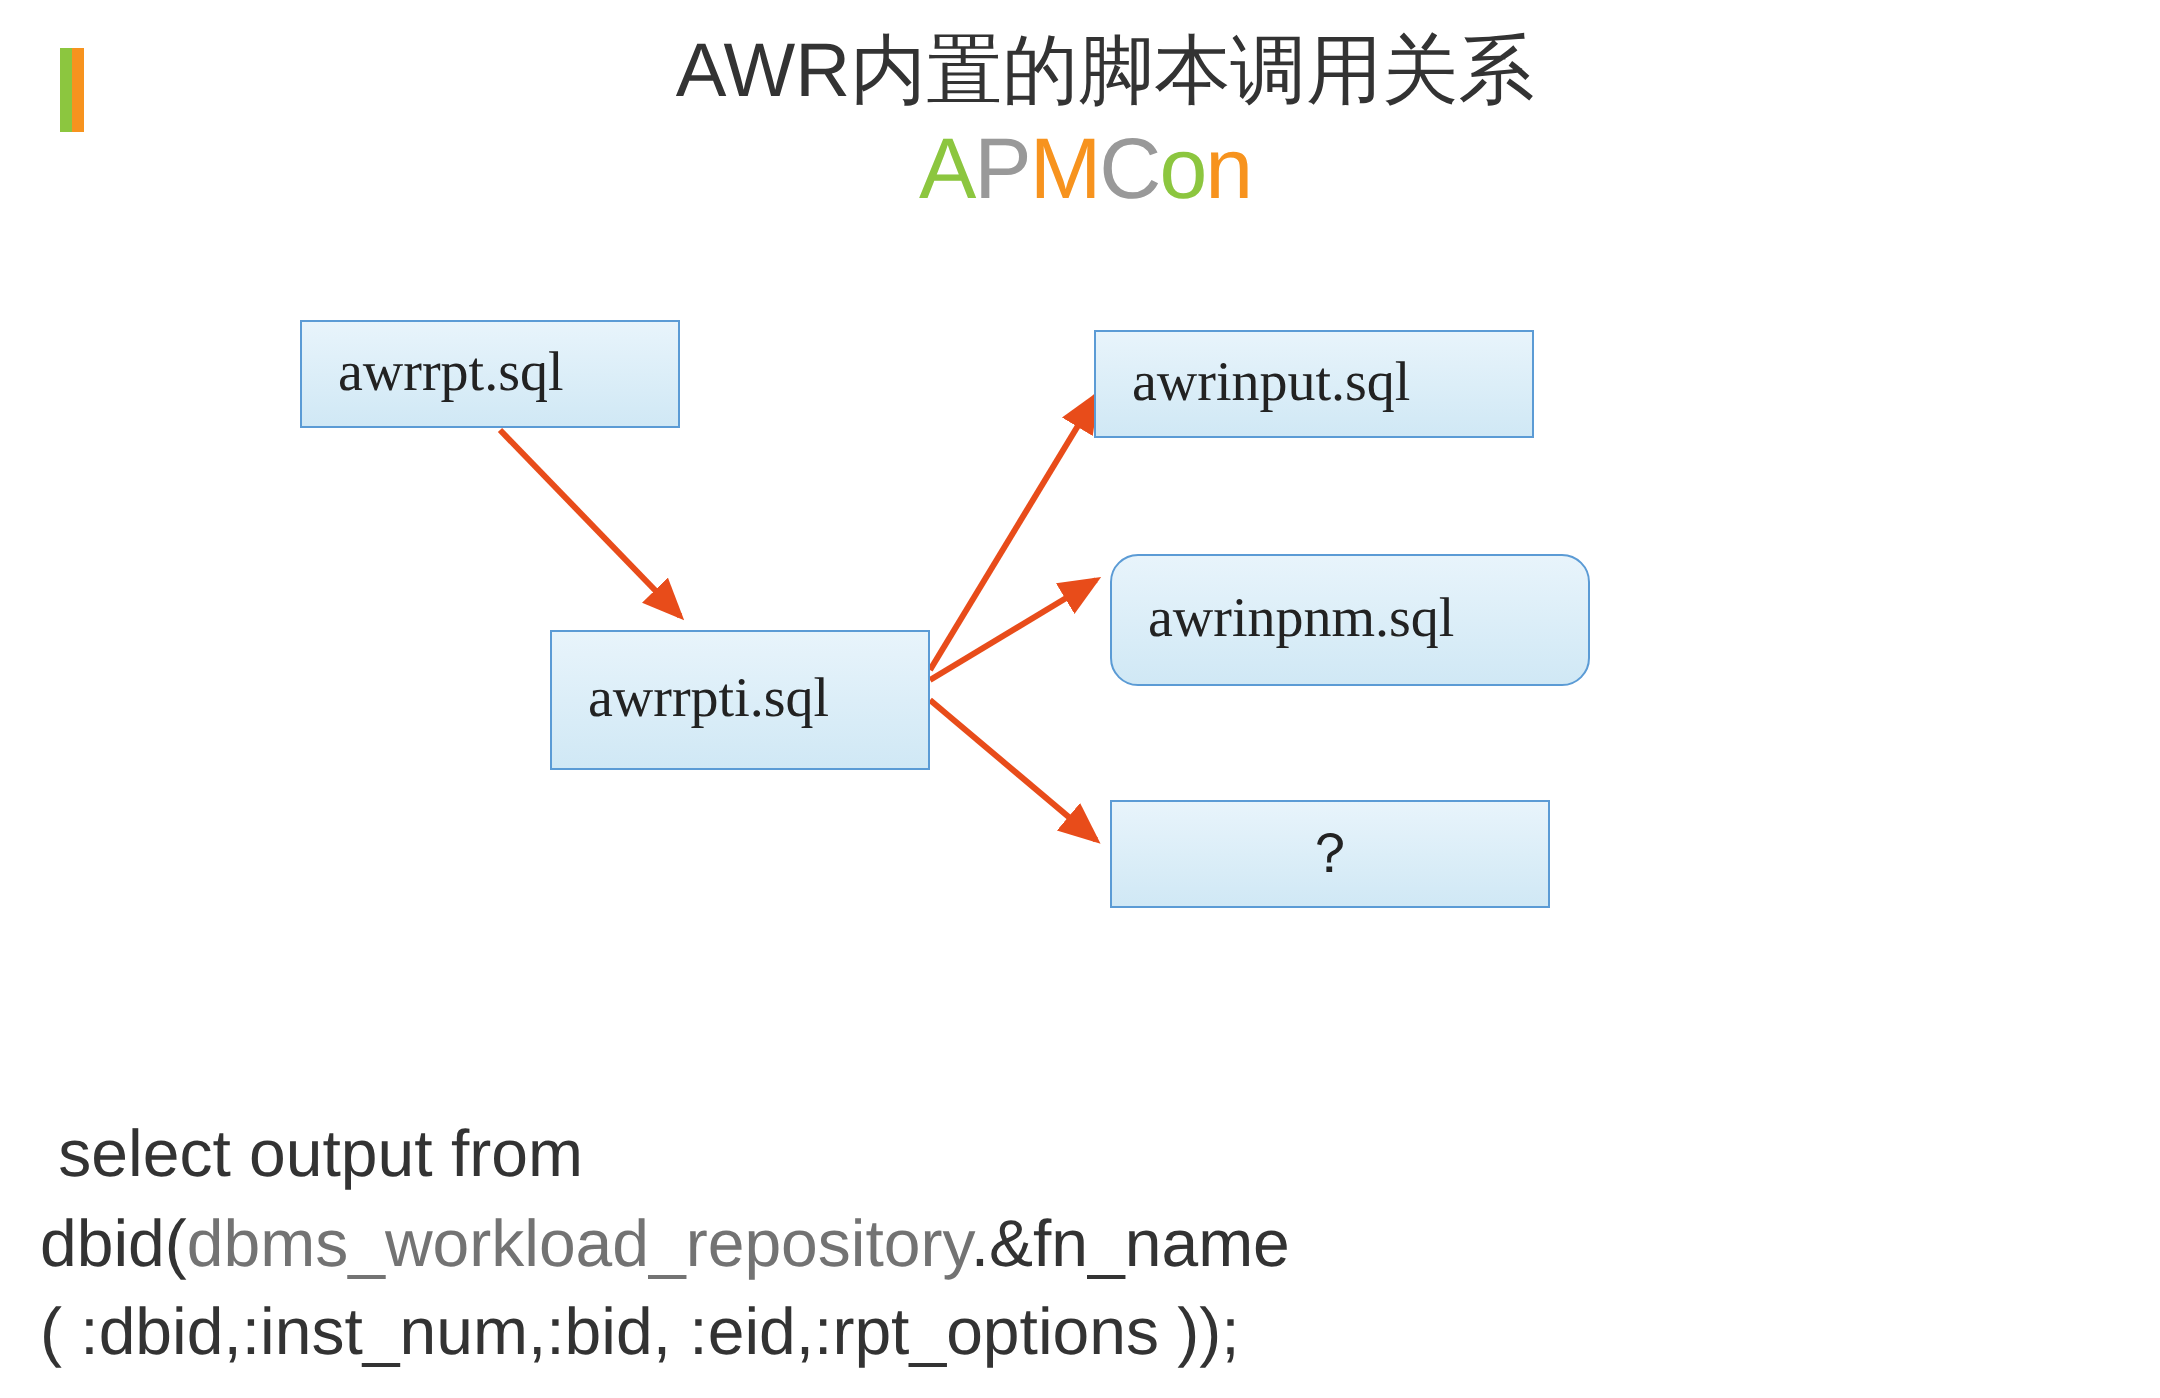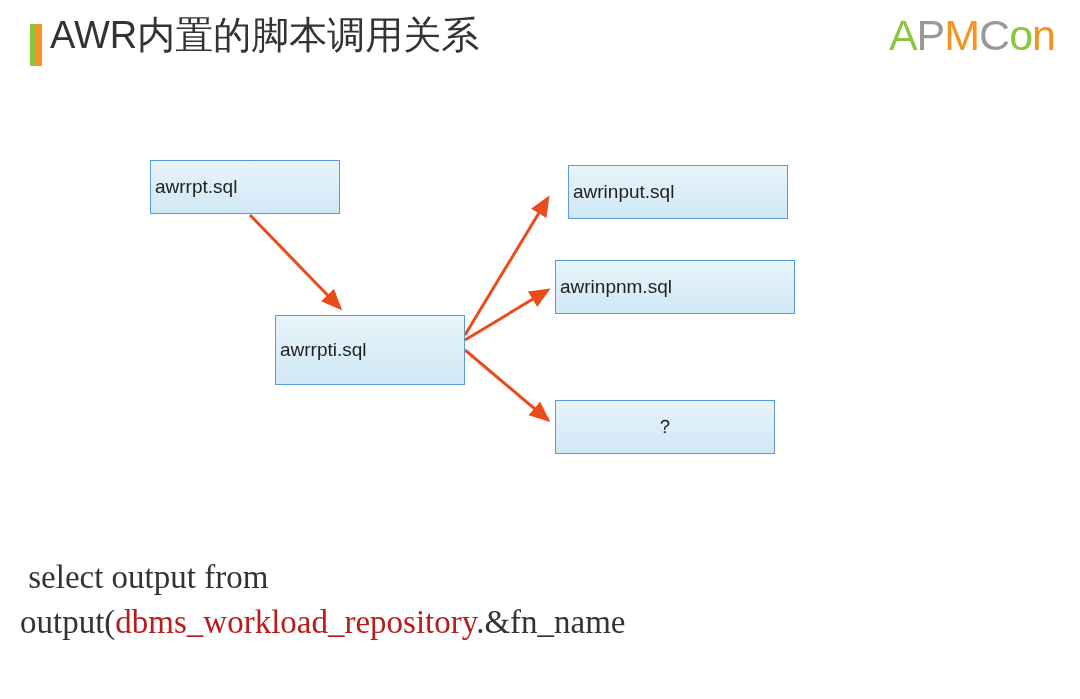--- a/index.html
+++ b/index.html
@@ -17,20 +17,21 @@
     }
     .header {
       position: absolute;
       top: 10px;
       left: 0;
       right: 0;
       display: flex;
       justify-content: space-between;
       align-items: center;
       padding: 0 25px 0 30px;
+      flex-direction: column;
     }
     .accent-green {
       position: absolute;
       left: 30px;
       top: 14px;
       width: 6px;
       height: 42px;
       background: #8CC63F;
     }
     .accent-orange {
@@ -64,50 +65,51 @@
       position: absolute;
       top: 140px;
       left: 0;
       width: 1080px;
       height: 340px;
     }
     .box {
       position: absolute;
       background: linear-gradient(to bottom, #e8f4fb 0%, #d0e8f5 100%);
       border: 1.5px solid #5b9bd5;
-      font-size: 19px;
+      font-size: 28px;
       color: #222;
       display: flex;
       align-items: center;
-      padding: 8px 4px;
-      font-family: Liberation Sans, sans-serif;
+      padding: 8px 18px;
+      font-family: Liberation Serif, serif;
     }
     .box-awrrpt {
       left: 150px;
       top: 20px;
       width: 190px;
       height: 54px;
     }
     .box-awrrpti {
       left: 275px;
       top: 175px;
       width: 190px;
       height: 70px;
     }
     .box-awrinput {
-      left: 568px;
+      left: 547px;
       top: 25px;
       width: 220px;
       height: 54px;
     }
     .box-awrinpnm {
       left: 555px;
-      top: 120px;
+      top: 137px;
       width: 240px;
-      height: 54px;
+      height: 66px;
+      border-radius: 14px;
     }
     .box-question {
       left: 555px;
       top: 260px;
       width: 220px;
       height: 54px;
       justify-content: center;
     }
     
     .arrow-svg {
@@ -119,27 +121,27 @@
       pointer-events: none;
     }
     
     .code-block {
       position: absolute;
       left: 20px;
       top: 555px;
       font-size: 33px;
       color: #333;
       line-height: 1.35;
-      font-family: Liberation Serif, serif;
+      font-family: Liberation Sans, sans-serif;
     }
     .code-line {
       white-space: pre;
     }
     .code-red {
-      color: #b91c1c;
+      color: #737373;
     }
   </style>
 </head>
 <body>
 
 <div class="header">
   <div>
     <div class="accent-green"></div>
     <div class="accent-orange"></div>
     <h1 class="title">AWR内置的脚本调用关系</h1>
@@ -168,14 +170,15 @@
 
   <div class="box box-awrrpt">awrrpt.sql</div>
   <div class="box box-awrrpti">awrrpti.sql</div>
   <div class="box box-awrinput">awrinput.sql</div>
   <div class="box box-awrinpnm">awrinpnm.sql</div>
   <div class="box box-question">？</div>
 </div>
 
 <div class="code-block">
   <div class="code-line"> select output from</div>
-  <div class="code-line"><span>output(</span><span class="code-red">dbms_workload_repository</span><span>.&amp;fn_name</span></div>
+  <div class="code-line"><span>dbid(</span><span class="code-red">dbms_workload_repository</span><span>.&amp;fn_name</span></div>
+  <div class="code-line">( :dbid,:inst_num,:bid, :eid,:rpt_options ));</div>
 </div>
 
 </body></html>

